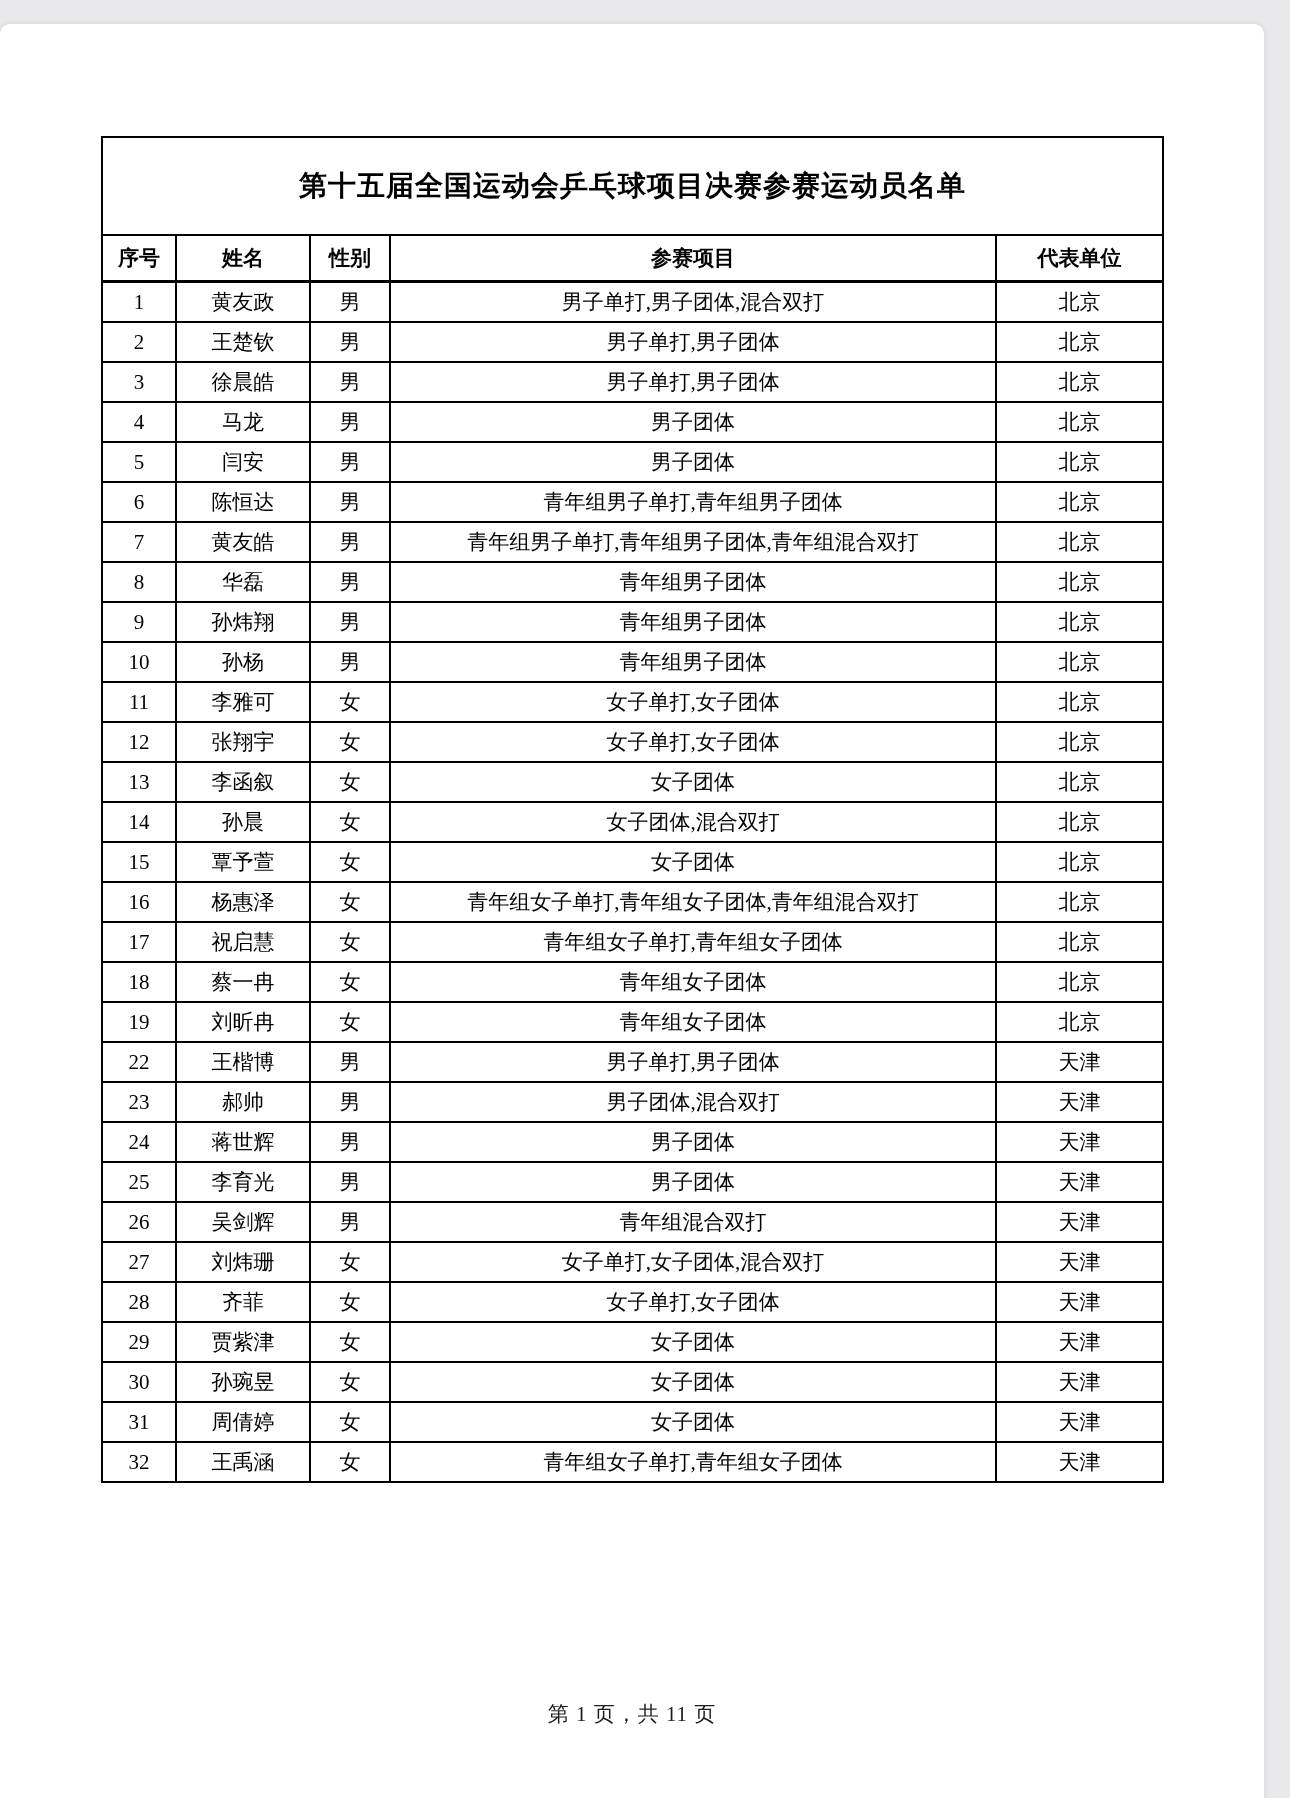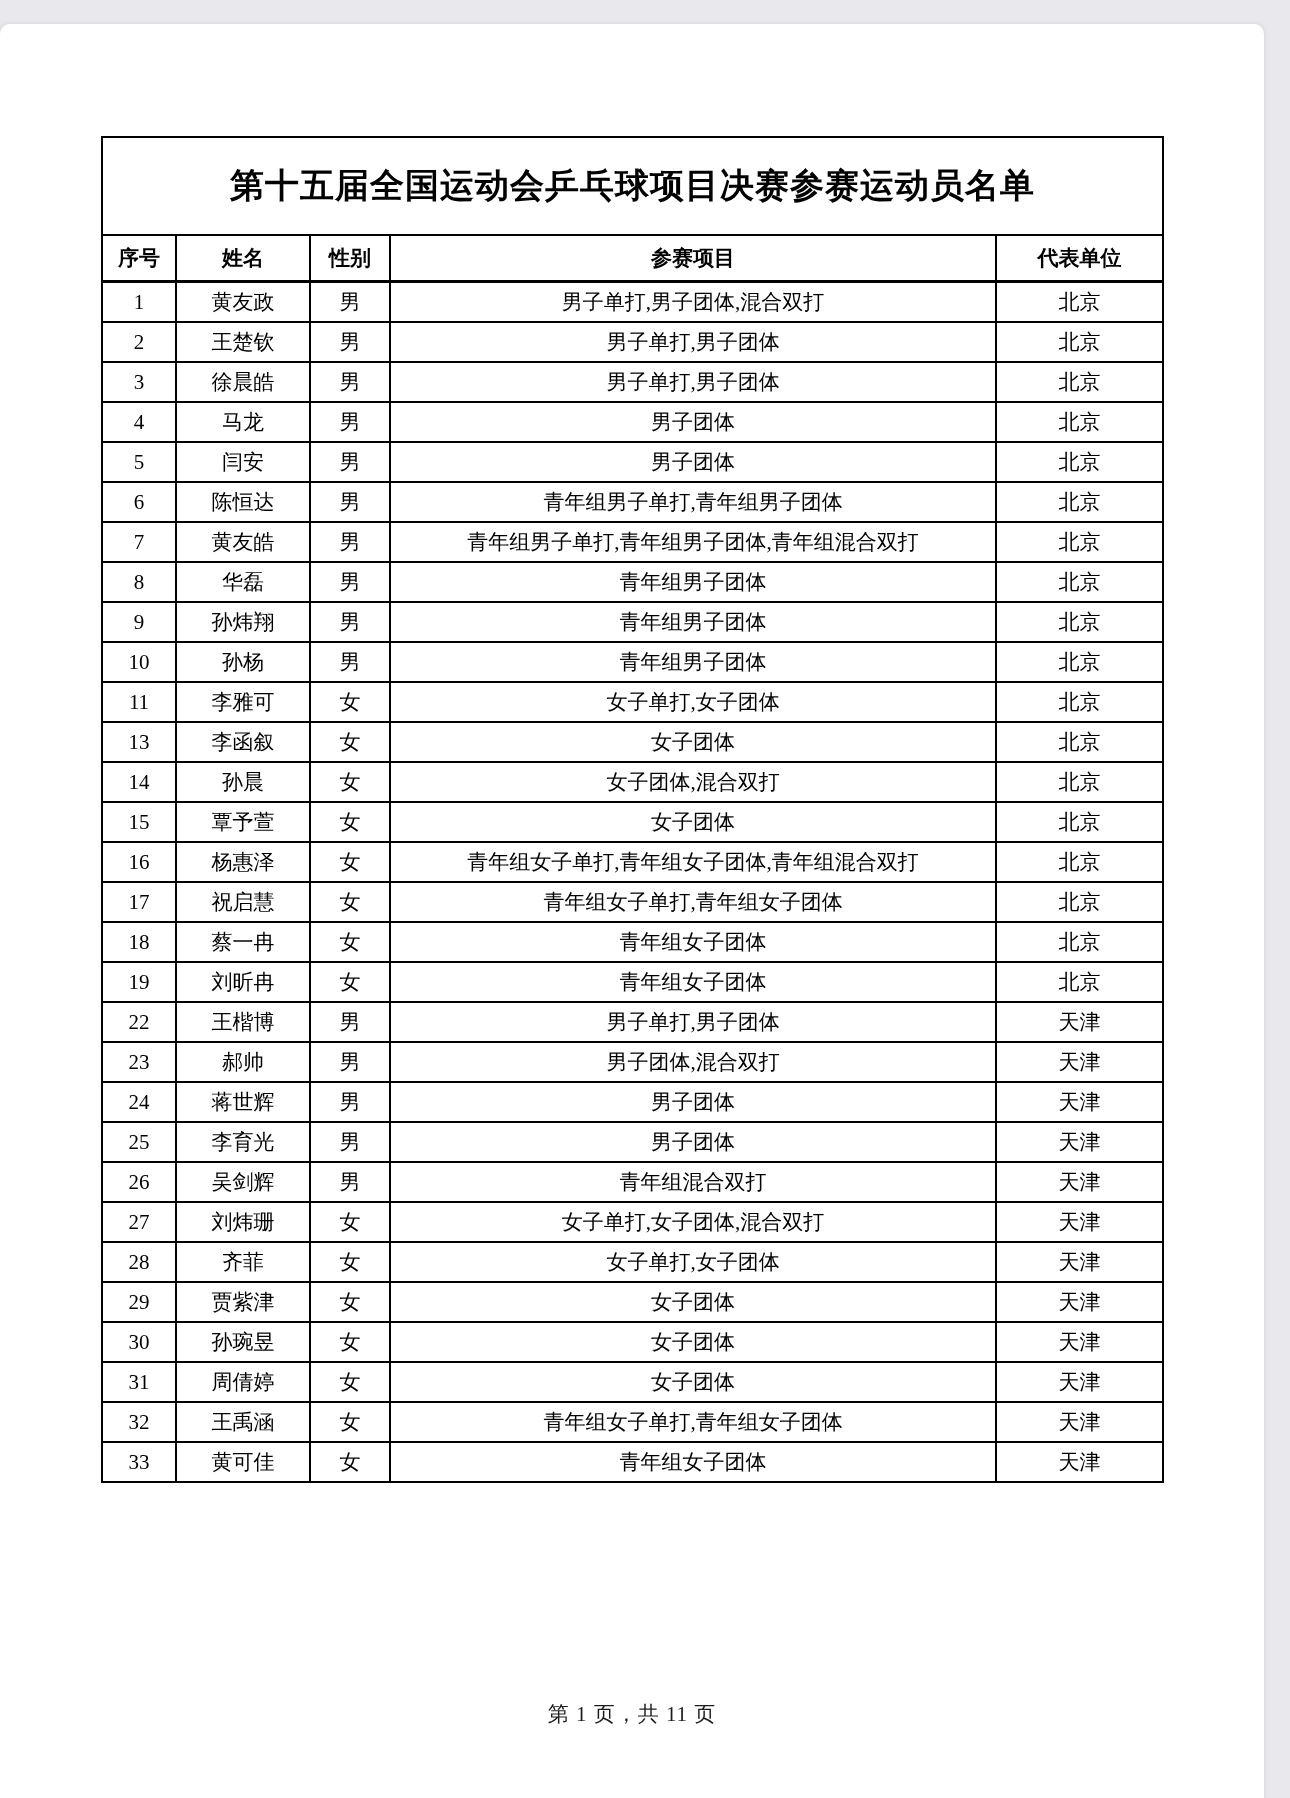--- a/index.html
+++ b/index.html
@@ -40,21 +40,21 @@
     text-align: center;
     vertical-align: middle;
     padding: 0 4px;
     overflow: hidden;
     white-space: nowrap;
   }
   .title-row th {
     height: 96px;
     font-family: "Liberation Sans", "DejaVu Sans", sans-serif;
     font-weight: bold;
-    font-size: 34px;
+    font-size: 28px;
     letter-spacing: 1px;
   }
   .header-row th {
     height: 44px;
     font-family: "Liberation Sans", "DejaVu Sans", sans-serif;
     font-weight: bold;
     font-size: 21px;
     border-bottom-width: 3px;
     margin-left: 40px;
   }
@@ -172,20 +172,27 @@
     <td>北京</td>
   </tr>
         <tr class="data-row">
     <td>11</td>
     <td>李雅可</td>
     <td>女</td>
     <td>女子单打,女子团体</td>
     <td>北京</td>
   </tr>
         <tr class="data-row">
+    <td>12</td>
+    <td>张翔宇</td>
+    <td>女</td>
+    <td>女子单打,女子团体</td>
+    <td>北京</td>
+  </tr>
+        <tr class="data-row">
     <td>13</td>
     <td>李函叙</td>
     <td>女</td>
     <td>女子团体</td>
     <td>北京</td>
   </tr>
         <tr class="data-row">
     <td>14</td>
     <td>孙晨</td>
     <td>女</td>
@@ -297,25 +304,18 @@
     <td>女子团体</td>
     <td>天津</td>
   </tr>
         <tr class="data-row">
     <td>32</td>
     <td>王禹涵</td>
     <td>女</td>
     <td>青年组女子单打,青年组女子团体</td>
     <td>天津</td>
   </tr>
-        <tr class="data-row">
-    <td>33</td>
-    <td>黄可佳</td>
-    <td>女</td>
-    <td>青年组女子团体</td>
-    <td>天津</td>
-  </tr>
       </tbody>
   </table>
 
   <div class="footer">第 1 页，共 11 页</div>
 
 </div>
 
 </body></html>

